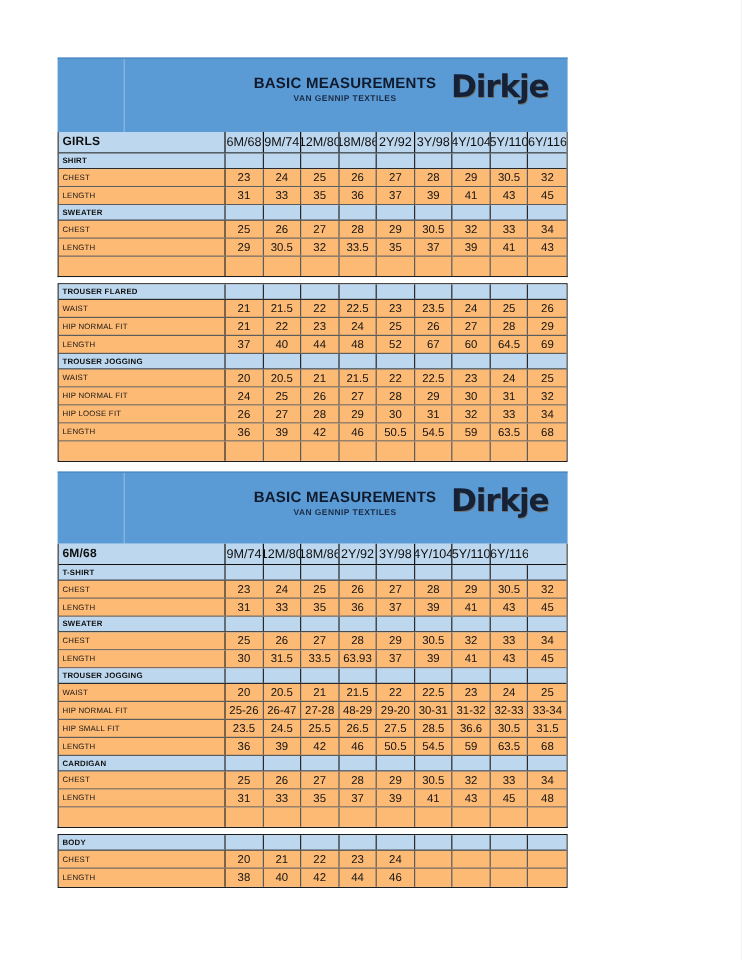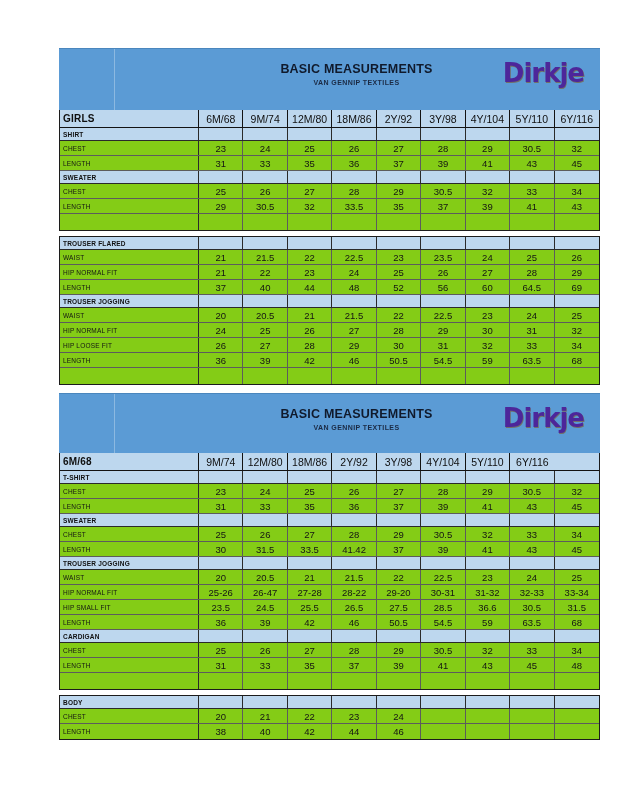--- a/index.html
+++ b/index.html
@@ -2,36 +2,36 @@
 <html><head>
 <meta charset="utf-8">
 <style>
   html,body { margin:0; padding:0; background:#e8e8e8; }
   .sheet {
     position:relative; width:618px; height:800px; margin:0 auto;
     background:#ffffff; overflow:hidden;
     font-family:"Liberation Sans", sans-serif;
     -webkit-font-smoothing:antialiased;
   }
-  .table-wrap { position:absolute; left:59px; width:541px; }
+  .table-wrap { position:absolute; left:48px; width:425px; }
   .table-wrap.girls { top:48px; }
   .table-wrap.boys  { top:393px; }
 
   
   .band { position:relative; background:#5b9bd5; border-top:1px solid #4a86bd; }
   .band.tall { height:61px; }
   .band.short { height:59px; }
   .band-divider { position:absolute; left:55px; top:0; bottom:0; width:1px; background:rgba(255,255,255,0.30); }
   .band-title-wrap { position:absolute; left:50%; top:13px; transform:translateX(-50%) translateX(27px); text-align:center; white-space:nowrap; }
   .band-title { font-size:12.5px; font-weight:bold; color:#101a2c; letter-spacing:0.2px; }
   .band-subtitle { font-size:7px; font-weight:bold; color:#1b2a44; margin-top:3px; letter-spacing:0.4px; }
   .brand-logo {
     position:absolute; right:16px; top:9px;
     font-family:"DejaVu Sans", sans-serif; font-weight:bold;
-    font-size:26px; letter-spacing:-1px; color:#4c1d95;
+    font-size:26px; letter-spacing:-1px; color:#0f172a;
     text-shadow:0.6px 0.6px 0 #736c60; opacity:0.92;
   }
 
   
   .segment { border:1.5px solid #1c1c1c; border-top:none; background:#fff; }
   .segment.detached { border-top:1.5px solid #1c1c1c; }
   .gap { height:5px; background:#ffffff; }
 
   .row { display:grid; grid-template-columns:139px repeat(9,1fr); box-sizing:border-box; }
   .row > div { box-sizing:border-box; overflow:hidden; display:flex; align-items:center; justify-content:center; }
@@ -40,21 +40,21 @@
   .row.header { height:18px; background:#bdd7ee; border-bottom:1.5px solid #121212; }
   .row.header > div { border-right:1px solid #121212; font-size:10.5px; color:#0f0f0f; }
   .row.header > div:first-child { font-weight:bold; font-size:10px; letter-spacing:0.2px; }
   .row.header > div:last-child { border-right:none; }
 
   .row.section { height:13px; background:#bdd7ee; border-bottom:1px solid #2a2a2a; }
   .row.section > div { border-right:1px solid #2a2a2a; }
   .row.section > div:last-child { border-right:none; }
   .section-label { font-size:6.5px; font-weight:bold; color:#101010; letter-spacing:0.2px; }
 
-  .row.data, .row.empty { height:15px; background:#84cc16; border-bottom:1px solid #5c5c5c; }
+  .row.data, .row.empty { height:15px; background:#fdba74; border-bottom:1px solid #5c5c5c; }
   .row.empty { height:16px; }
   .row.data:last-child, .row.empty:last-child { border-bottom:none; }
   .row.data > div, .row.empty > div { border-right:1px solid #5c5c5c; }
   .row.data > div:first-child, .row.empty > div:first-child { border-right:1px solid #2a2a2a; }
   .row.data > div:last-child, .row.empty > div:last-child { border-right:none; }
   .row-label { font-size:6.5px; color:#141414; letter-spacing:0.2px; }
   .cell-value { font-size:9.5px; color:#141414; }
 </style>
 </head>
 <body>
@@ -344,21 +344,21 @@
           <div>
             <span class="cell-value">44</span>
           </div>
           <div>
             <span class="cell-value">48</span>
           </div>
           <div>
             <span class="cell-value">52</span>
           </div>
           <div>
-            <span class="cell-value">56</span>
+            <span class="cell-value">67</span>
           </div>
           <div>
             <span class="cell-value">60</span>
           </div>
           <div>
             <span class="cell-value">64.5</span>
           </div>
           <div>
             <span class="cell-value">69</span>
           </div>
@@ -671,21 +671,21 @@
           <div>
             <span class="cell-value">30</span>
           </div>
           <div>
             <span class="cell-value">31.5</span>
           </div>
           <div>
             <span class="cell-value">33.5</span>
           </div>
           <div>
-            <span class="cell-value">41.42</span>
+            <span class="cell-value">63.93</span>
           </div>
           <div>
             <span class="cell-value">37</span>
           </div>
           <div>
             <span class="cell-value">39</span>
           </div>
           <div>
             <span class="cell-value">41</span>
           </div>
@@ -749,21 +749,21 @@
           <div>
             <span class="cell-value">25-26</span>
           </div>
           <div>
             <span class="cell-value">26-47</span>
           </div>
           <div>
             <span class="cell-value">27-28</span>
           </div>
           <div>
-            <span class="cell-value">28-22</span>
+            <span class="cell-value">48-29</span>
           </div>
           <div>
             <span class="cell-value">29-20</span>
           </div>
           <div>
             <span class="cell-value">30-31</span>
           </div>
           <div>
             <span class="cell-value">31-32</span>
           </div>

